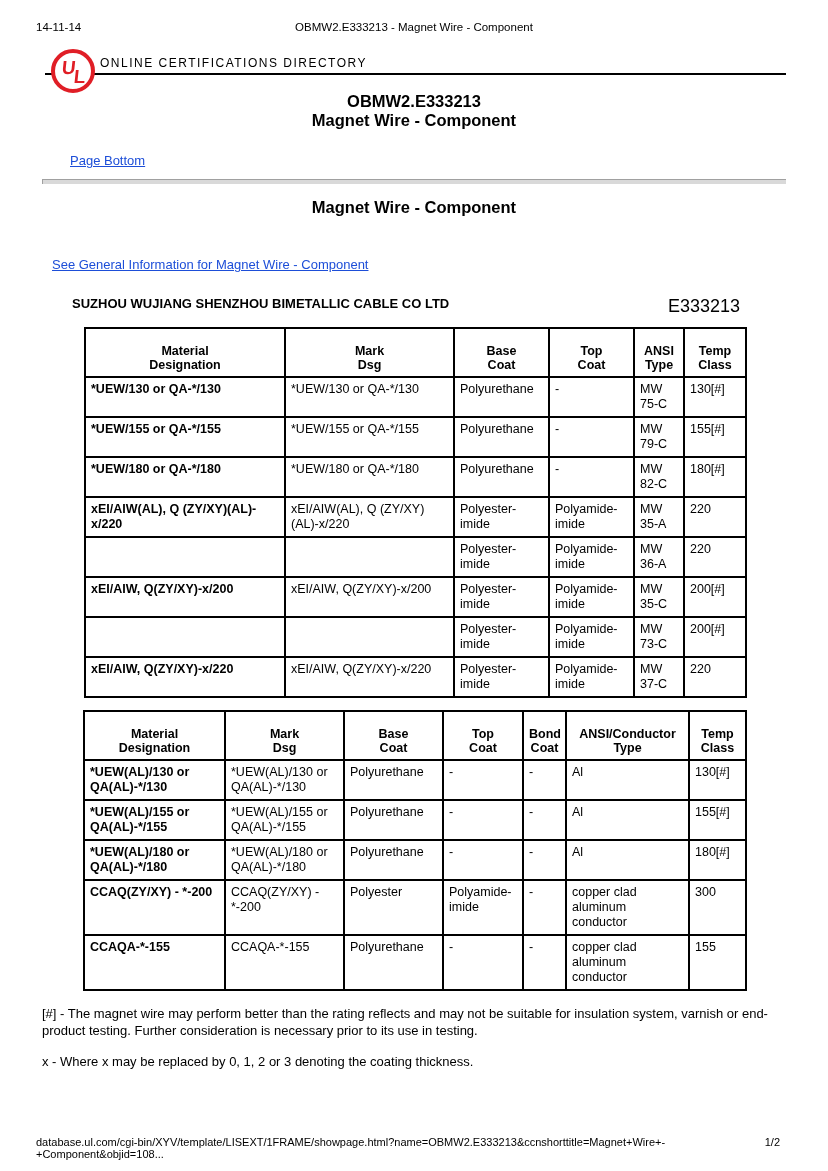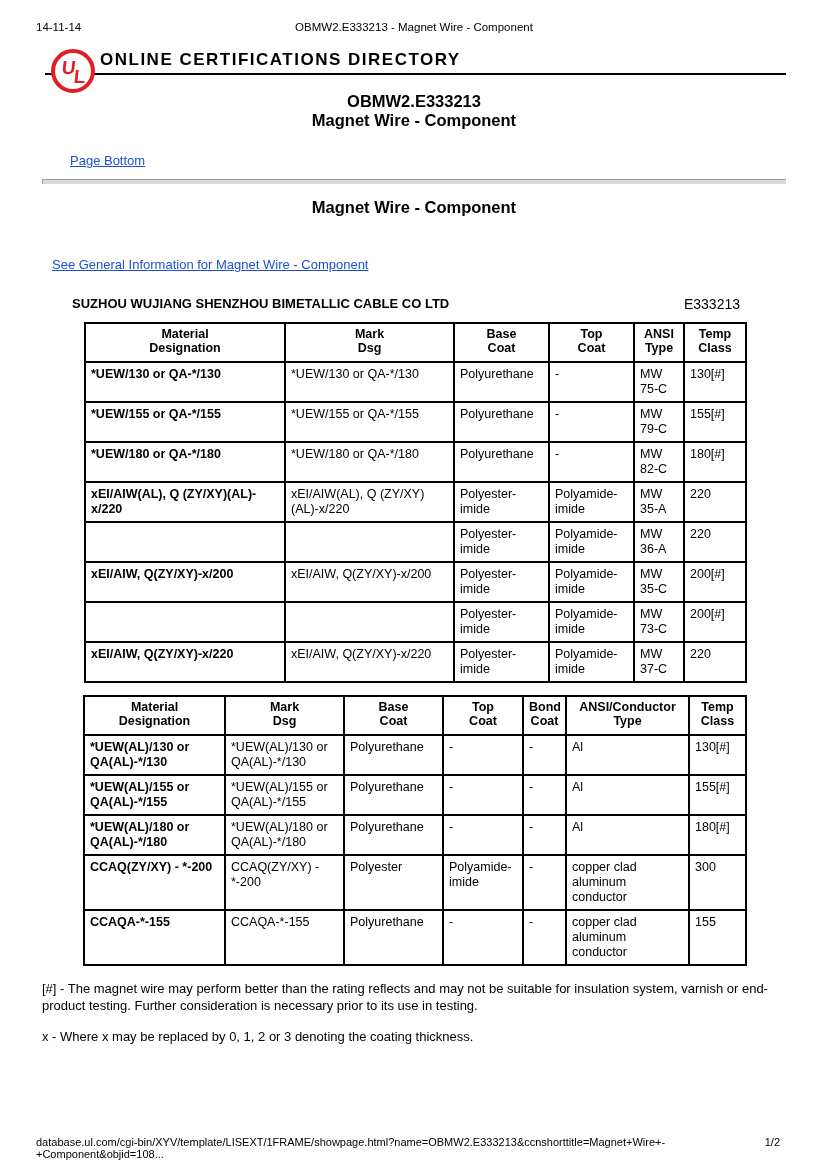--- a/index.html
+++ b/index.html
@@ -13,21 +13,21 @@
 
   
   .meta-row { position: relative; padding-top: 21px; height: 36px; font-size: 11.5px; }
   .meta-date { position: absolute; left: 36px; top: 21px; }
   .meta-title { text-align: center; }
 
   
   .masthead { position: relative; margin: 12px 42px 0 45px; height: 27px; border-bottom: 2px solid #000; }
   .masthead-text {
     position: absolute; left: 55px; bottom: 3px;
-    font-weight: bold; font-size: 17px; letter-spacing: 1.5px;
+    font-weight: normal; font-size: 12px; letter-spacing: 1.5px;
   }
   .ul-logo {
     position: absolute; left: 6px; top: 1px; z-index: 2;
     width: 44px; height: 44px; border-radius: 50%;
     background: #fff; border: 4px solid #e01e26;
   }
   .ul-logo .u {
     position: absolute; left: 7px; top: 4px;
     color: #e01e26; font-weight: bold; font-size: 19px; transform: skewX(-6deg);
   }
@@ -45,29 +45,29 @@
     margin: 11px 42px 0 42px; height: 5px; border: none;
     background: #d9d9d9; border-top: 1px solid #a0a0a0; border-left: 1px solid #a0a0a0;
   }
 
   .section-heading { text-align: center; font-weight: bold; font-size: 16.5px; margin-top: 14px; }
 
   .geninfo { margin: 40px 0 0 52px; font-size: 13px; }
 
   .company { margin: 24px 88px 0 72px; display: flex; justify-content: space-between; }
   .company-name { font-weight: bold; font-size: 13px; }
-  .file-number { font-size: 14px; }
+  .file-number { font-size: 18px; }
   .address { margin-left: 52px; font-size: 13px; line-height: 17.5px; margin-top: 2px; }
 
   table.ul-table { border-collapse: collapse; table-layout: fixed; background: #fff; }
   table.ul-table th, table.ul-table td {
     border: 2px solid #000; font-size: 12.5px;
     padding: 4px 5px; vertical-align: top; overflow: hidden;
   }
-  table.ul-table th { text-align: center; font-weight: bold; white-space: pre-line; height: 39px; padding-top: 3px; }
+  table.ul-table th { text-align: center; font-weight: bold; white-space: pre-line; height: 39px; padding-top: 15px; }
   table.ul-table td { height: 38px; line-height: 15px; }
   table.ul-table tbody td:first-child { font-weight: bold; }
   #table1 { margin: 10px 0 0 84px; width: 661px; }
   #table2 { margin: 12px 0 0 83px; width: 662px; }
 
   .notes { margin: 15px 42px 0 42px; font-size: 13px; line-height: 16.5px; }
   .note + .note { margin-top: 15px; }
 
   .print-footer {
     position: absolute; left: 36px; right: 48px; top: 1136px;

